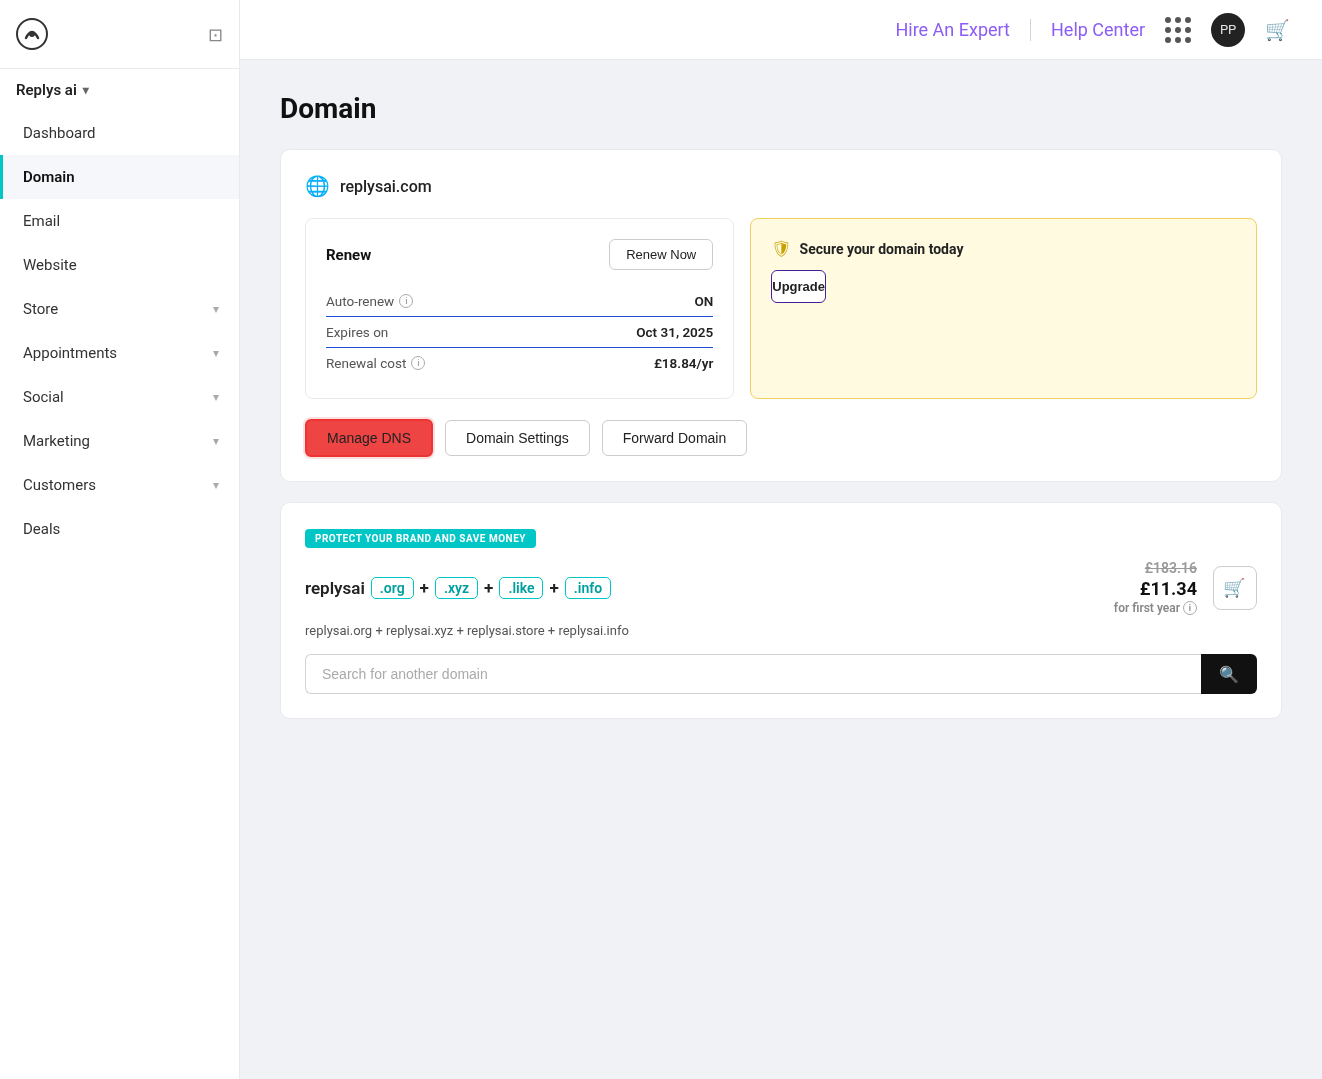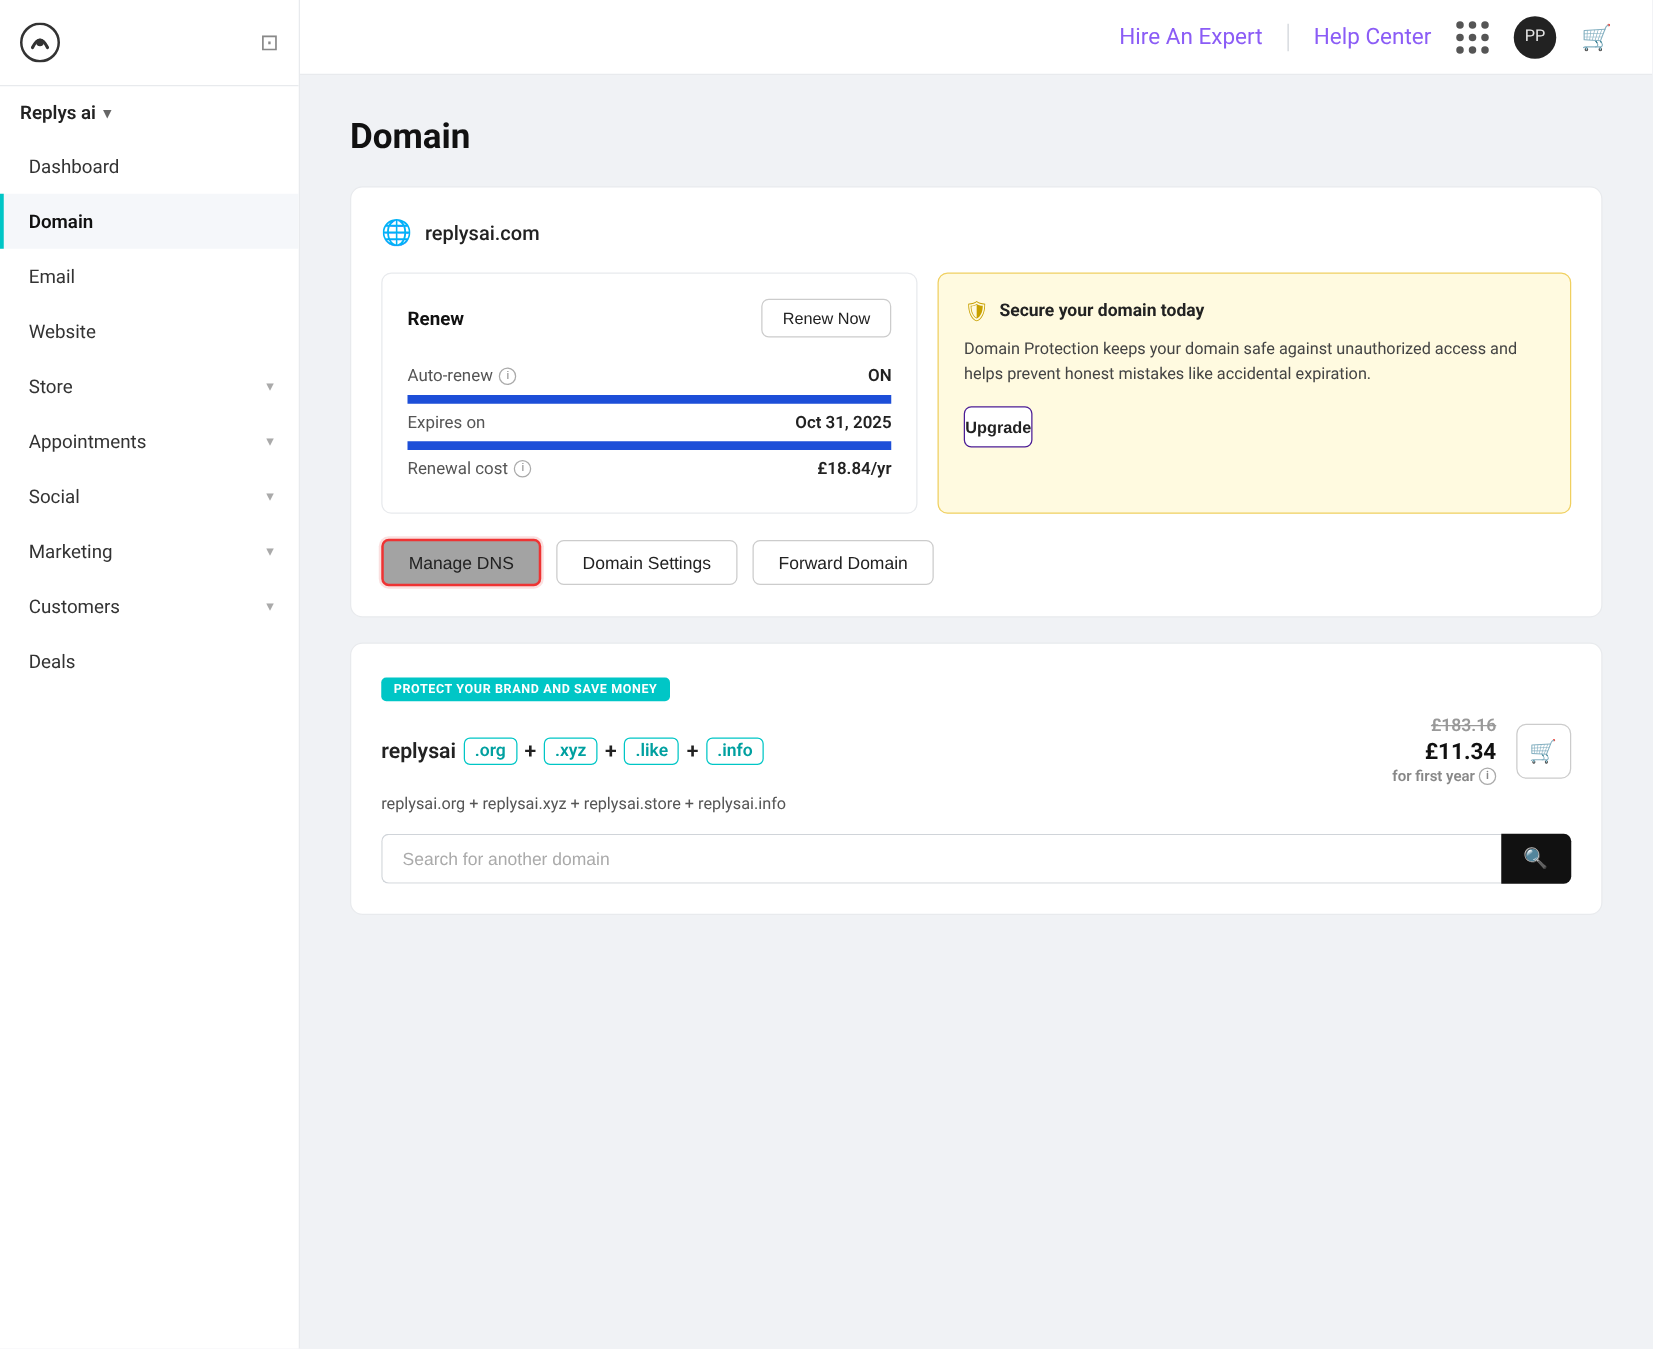--- a/index.html
+++ b/index.html
@@ -172,21 +172,21 @@
       cursor: pointer;
       color: #222;
     }
     .info-row {
       display: flex;
       justify-content: space-between;
       align-items: center;
       padding: 7px 0;
       font-size: 13.5px;
       color: #555;
-      border-bottom: 7px solid #1d4ed8;
+      border-bottom: 1px solid #1d4ed8;
     }
     .info-row:last-child { border-bottom: none; }
     .info-label { display: flex; align-items: center; gap: 5px; }
     .info-value { font-weight: 600; color: #222; }
     .info-value.on { color: #222; }
     .circle-info { width: 14px; height: 14px; border-radius: 50%; border: 1px solid #aaa; display: inline-flex; align-items: center; justify-content: center; font-size: 9px; color: #888; cursor: pointer; }
 
     
     .secure-panel {
       flex: 1.2;
@@ -236,21 +236,21 @@
     .warning-icon { color: #e8a000; font-size: 14px; }
 
     
     .action-buttons {
       display: flex;
       gap: 12px;
       align-items: center;
     }
     .btn-manage-dns {
       border: 2px solid #e33;
-      background: #a3a3a3;
+      background: #ef4444;
       border-radius: 6px;
       padding: 9px 20px;
       font-size: 14px;
       cursor: pointer;
       color: #222;
       font-weight: 500;
       box-shadow: 0 0 0 2px rgba(220,50,50,0.15);
     }
     .btn-action {
       border: 1px solid #ccc;
@@ -491,21 +491,20 @@
             </span>
             <span class="info-value">£18.84/yr</span>
           </div>
         </div>
 
         <div class="secure-panel">
           <div class="secure-title-row">
             <span class="shield-icon">🛡</span>
             <span class="secure-title">Secure your domain today</span>
           </div>
-          <p class="secure-desc">Domain Protection keeps your domain safe against unauthorized access and helps prevent honest mistakes like accidental expiration.</p>
           <button class="btn-upgrade">Upgrade</button>
         </div>
 
       </div>
 
       <div class="action-buttons">
         <button class="btn-manage-dns">Manage DNS</button>
         <button class="btn-action">Domain Settings</button>
         <button class="btn-action">Forward Domain</button>
       </div>

